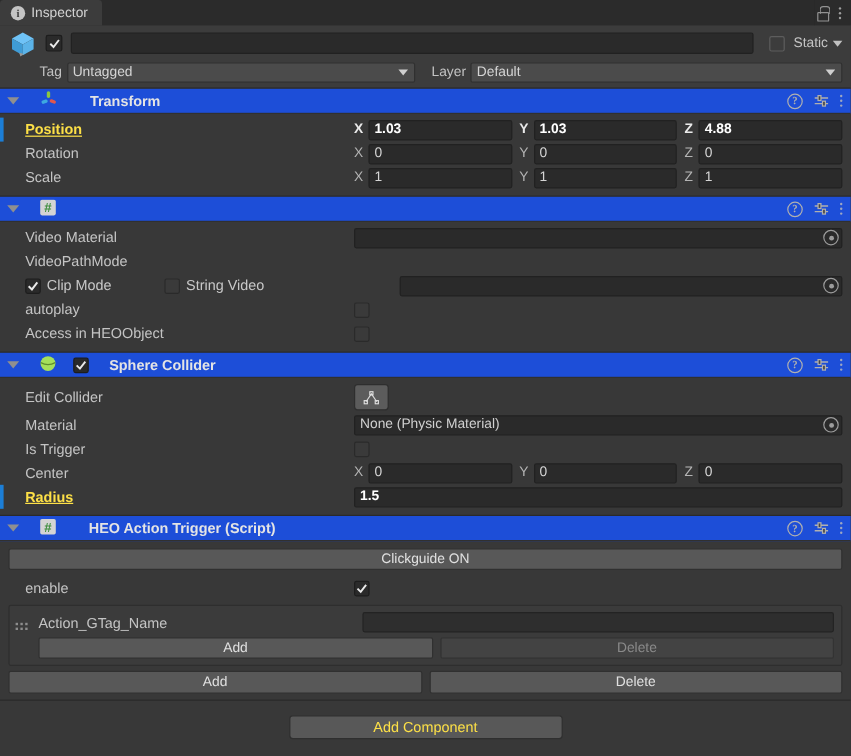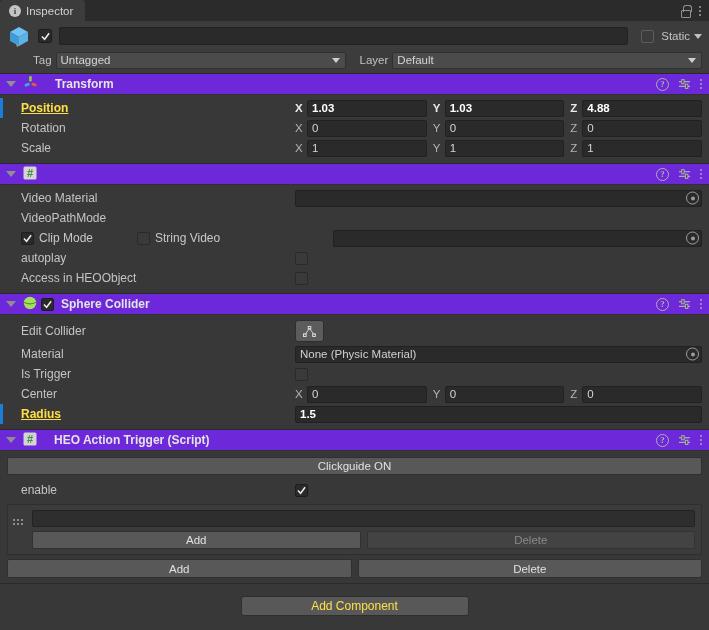--- a/index.html
+++ b/index.html
@@ -83,22 +83,22 @@
   .dropdown .caret-down {
     position: absolute; right: 5px; border-top-color: #cfcfcf;
     border-left-width: 4px; border-right-width: 4px; border-top-width: 5px;
   }
   .tag-dd { width: 290px; }
   .layer-dd { flex: 1; }
 
   
   .comp { background: #383838; border-top: 1px solid #2a2a2a; }
   .comp-header {
-    height: 21px; background: #6d28d9; display: flex; align-items: center;
-    padding: 0 7px 0 4px; gap: 5px; border-bottom: 1px solid #303030;
+    height: 21px; background: #1d4ed8; display: flex; align-items: center;
+    padding: 0 7px 0 4px; gap: 15px; border-bottom: 1px solid #303030;
   }
   .foldout {
     width: 0; height: 0; border-left: 5px solid transparent;
     border-right: 5px solid transparent; border-top: 6px solid #8f8f8f;
     margin: 0 2px; flex: none;
   }
   .comp-title { font-size: 12px; color: #e4e4e4; font-weight: bold; margin-left: 12px; }
   .comp-header-icons { margin-left: auto; display: flex; align-items: center; gap: 9px; }
   .help-icon {
     width: 13px; height: 13px; border-radius: 50%; border: 1.4px solid #b0b0b0;
@@ -539,20 +539,21 @@
       <div class="list-box">
         <span class="drag-handle">
           <i></i>
             <i></i>
             <i></i>
             <i></i>
             <i></i>
             <i></i>
         </span>
         <div class="list-row">
+          <span class="ilabel">Action_GTag_Name</span>
           <span class="ifield"></span>
         </div>
         <div class="btn-pair">
           <span class="btn">Add</span>
           <span class="btn disabled">Delete</span>
         </div>
       </div>
 
       <div class="btn-pair-outer">
         <span class="btn">Add</span>

